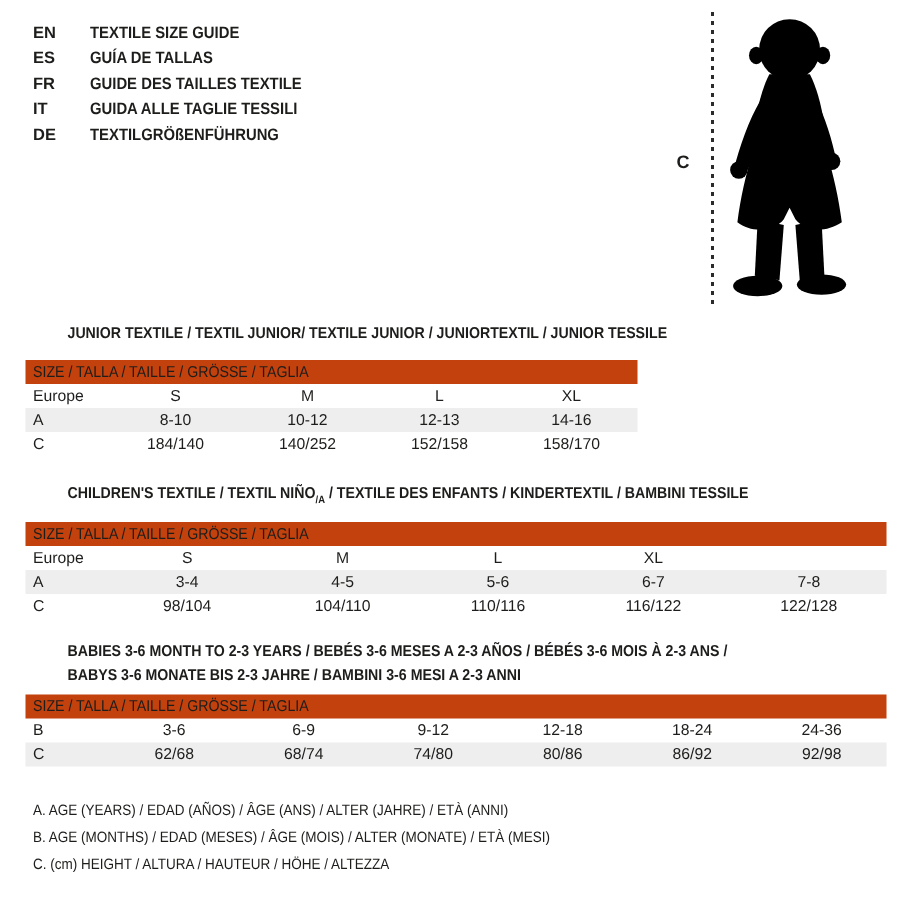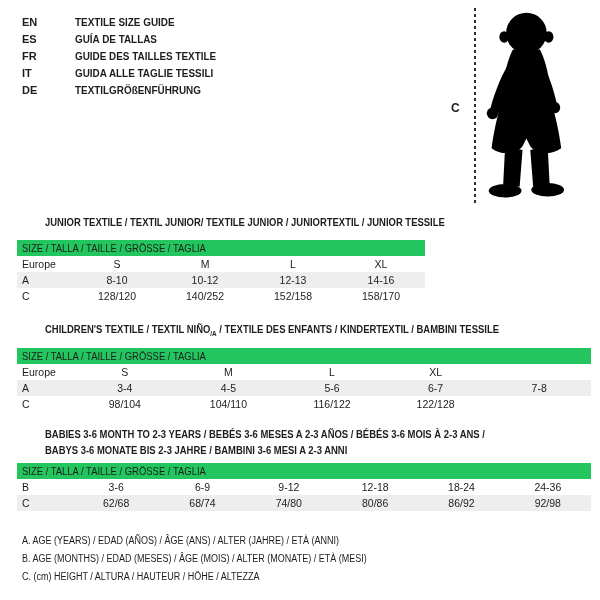--- a/index.html
+++ b/index.html
@@ -4,34 +4,34 @@
 <style>
   * { margin:0; padding:0; box-sizing:border-box; }
   html,body { width:600px; height:600px; background:#ffffff; }
   body { font-family:"Liberation Sans","DejaVu Sans",sans-serif; color:#1d1d1b; position:relative; overflow:hidden; }
   .page { position:absolute; left:0; top:0; width:600px; height:600px; background:#fff; }
 
   .cond { display:inline-block; transform:scaleX(0.9); transform-origin:0 50%; white-space:nowrap; }
 
   
   .lang-block { position:absolute; left:22px; top:14px; }
-  .lang-row { display:flex; height:17px; line-height:17px;gap:15px; }
+  .lang-row { display:flex; height:17px; line-height:17px; }
   .lang-code { width:38px; font-weight:700; font-size:11px; }
   .lang-title { font-weight:700; font-size:11px; }
 
   
   .dashed-line { position:absolute; left:474px; top:8px; width:2px; height:198px;
     background:repeating-linear-gradient(to bottom,#2b2b2b 0 3px,transparent 3px 6px); }
   .c-label { position:absolute; left:451px; top:101px; font-weight:700; font-size:12px; }
   .toddler { position:absolute; left:480px; top:6px; }
 
   
   .tbl-title { position:absolute; left:22px; font-weight:700; font-size:10.5px; line-height:16px;margin-left:23px; }
   .tbl { position:absolute; left:17px; }
-  .size-bar { background:#22c55e; height:16px; line-height:16px; font-size:10.5px; padding-left:5px; }
+  .size-bar { background:#c2410c; height:16px; line-height:16px; font-size:10.5px; padding-left:5px; }
   .trow { display:grid; height:16px; line-height:16px; font-size:10.5px; }
   .t1 .trow { grid-template-columns:56px repeat(4,1fr); }
   .t2 .trow { grid-template-columns:56px repeat(5,1fr); }
   .t3 .trow { grid-template-columns:56px repeat(6,1fr); }
   .cell { text-align:center; }
   .cell.first { text-align:left; padding-left:5px; }
   .trow.alt { background:#eeeeee; }
   .sub { font-size:7px; vertical-align:sub; }
 
   
@@ -102,21 +102,21 @@
     </div>
     <div class="trow alt">
       <div class="cell first">A</div>
       <div class="cell">8-10</div>
       <div class="cell">10-12</div>
       <div class="cell">12-13</div>
       <div class="cell">14-16</div>
     </div>
     <div class="trow">
       <div class="cell first">C</div>
-      <div class="cell">128/120</div>
+      <div class="cell">184/140</div>
       <div class="cell">140/252</div>
       <div class="cell">152/158</div>
       <div class="cell">158/170</div>
     </div>
   </div>
 
   <div class="tbl-title" style="top:321px;">
     <span class="cond"><span>CHILDREN'S TEXTILE / TEXTIL NIÑO</span><span class="sub">/A</span><span> / TEXTILE DES ENFANTS / KINDERTEXTIL / BAMBINI TESSILE</span></span>
   </div>
   <div class="tbl t2" style="top:348px; width:574px;">
@@ -135,20 +135,21 @@
       <div class="cell">3-4</div>
       <div class="cell">4-5</div>
       <div class="cell">5-6</div>
       <div class="cell">6-7</div>
       <div class="cell">7-8</div>
     </div>
     <div class="trow">
       <div class="cell first">C</div>
       <div class="cell">98/104</div>
       <div class="cell">104/110</div>
+      <div class="cell">110/116</div>
       <div class="cell">116/122</div>
       <div class="cell">122/128</div>
     </div>
   </div>
 
   <div class="tbl-title" style="top:426px;">
     <span class="cond">BABIES 3-6 MONTH TO 2-3 YEARS / BEBÉS 3-6 MESES A 2-3 AÑOS / BÉBÉS 3-6 MOIS À 2-3 ANS /</span><br>
     <span class="cond">BABYS 3-6 MONATE BIS 2-3 JAHRE / BAMBINI 3-6 MESI A 2-3 ANNI</span>
   </div>
   <div class="tbl t3" style="top:463px; width:574px;">

